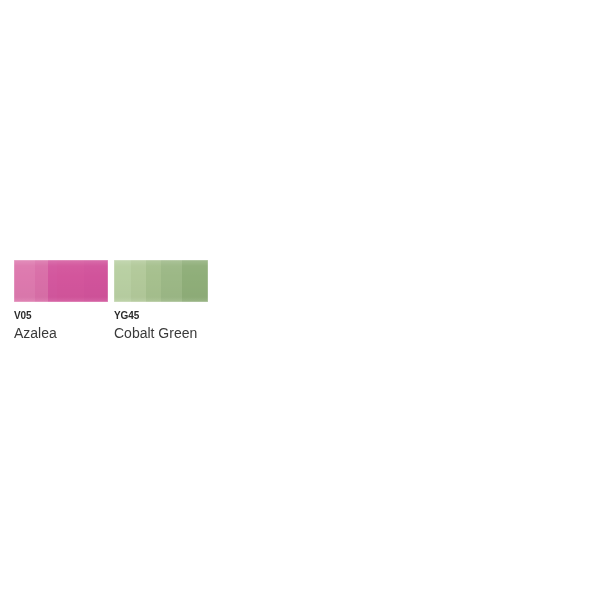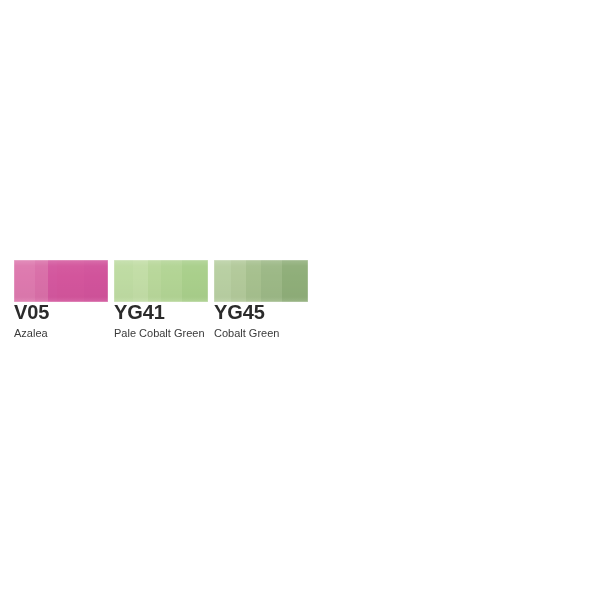--- a/index.html
+++ b/index.html
@@ -85,32 +85,32 @@
     position: absolute;
     left: 0;
     top: 0;
     width: 100%;
     height: 100%;
     pointer-events: none;
     box-shadow: inset 0 0 0 0.5px rgba(255,255,255,0.35);
   }
 
   .swatch-code {
-    margin-top: 0;
-    font-size: 20px;
+    margin-top: 9px;
+    font-size: 10px;
     font-weight: bold;
     color: #2b2b2b;
     letter-spacing: -0.1px;
     line-height: 1.05;
     white-space: nowrap;
   }
 
   .swatch-name {
     margin-top: 4px;
-    font-size: 11px;
+    font-size: 14px;
     font-weight: normal;
     color: #3a3a3a;
     line-height: 1.1;
     white-space: nowrap;
   }
 </style>
 </head>
 <body style="background: rgb(255, 255, 255);">
 
 <div id="swatch-board">
@@ -124,35 +124,20 @@
             <div class="band" style="background: rgb(211, 85, 156); flex: 0 0 28%;"></div>
             <div class="band" style="background: rgb(209, 83, 155); flex: 0 0 26%;"></div>
           </div>
           <div class="chip-sheen"></div>
           <div class="chip-edge"></div>
         </div>
         <div class="swatch-code">V05</div>
         <div class="swatch-name">Azalea</div>
       </div>
       <div class="swatch-cell">
-        <div class="swatch-chip" style="background: rgb(184, 215, 154);">
-          <div class="swatch-bands">
-            <div class="band" style="background: rgb(190, 219, 162); flex: 0 0 20%;"></div>
-            <div class="band" style="background: rgb(194, 221, 166); flex: 0 0 16%;"></div>
-            <div class="band" style="background: rgb(184, 215, 154); flex: 0 0 14%;"></div>
-            <div class="band" style="background: rgb(178, 212, 148); flex: 0 0 22%;"></div>
-            <div class="band" style="background: rgb(169, 207, 139); flex: 0 0 28%;"></div>
-          </div>
-          <div class="chip-sheen"></div>
-          <div class="chip-edge"></div>
-        </div>
-        <div class="swatch-code">YG41</div>
-        <div class="swatch-name">Pale Cobalt Green</div>
-      </div>
-      <div class="swatch-cell">
         <div class="swatch-chip" style="background: rgb(166, 192, 142);">
           <div class="swatch-bands">
             <div class="band" style="background: rgb(184, 207, 162); flex: 0 0 18%;"></div>
             <div class="band" style="background: rgb(178, 201, 154); flex: 0 0 16%;"></div>
             <div class="band" style="background: rgb(166, 192, 142); flex: 0 0 16%;"></div>
             <div class="band" style="background: rgb(156, 184, 134); flex: 0 0 22%;"></div>
             <div class="band" style="background: rgb(143, 174, 121); flex: 0 0 28%;"></div>
           </div>
           <div class="chip-sheen"></div>
           <div class="chip-edge"></div>

